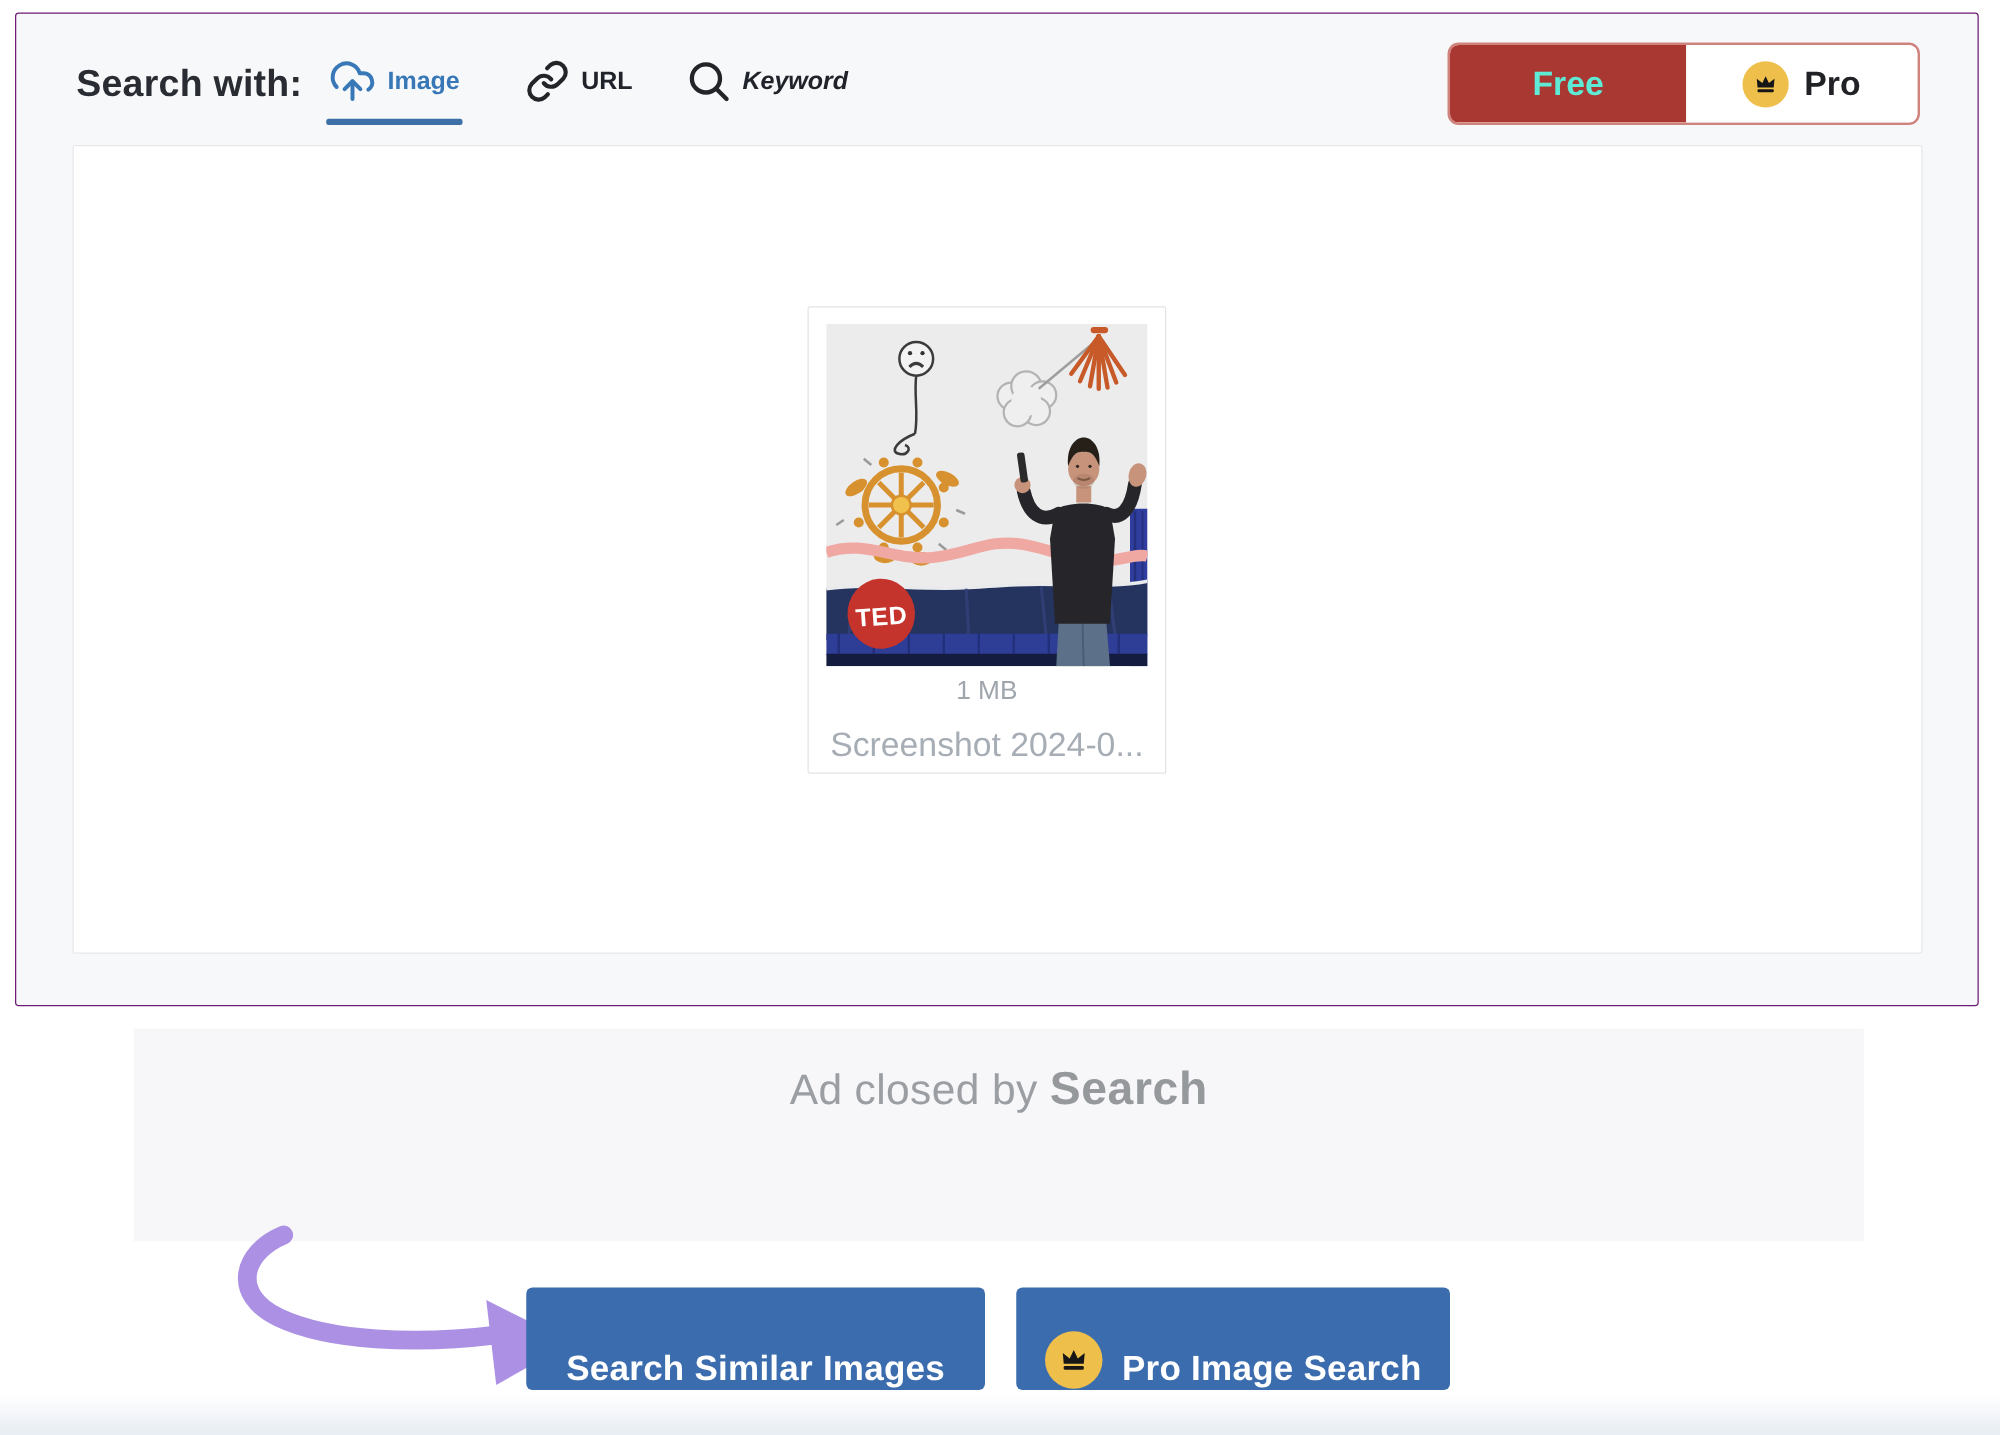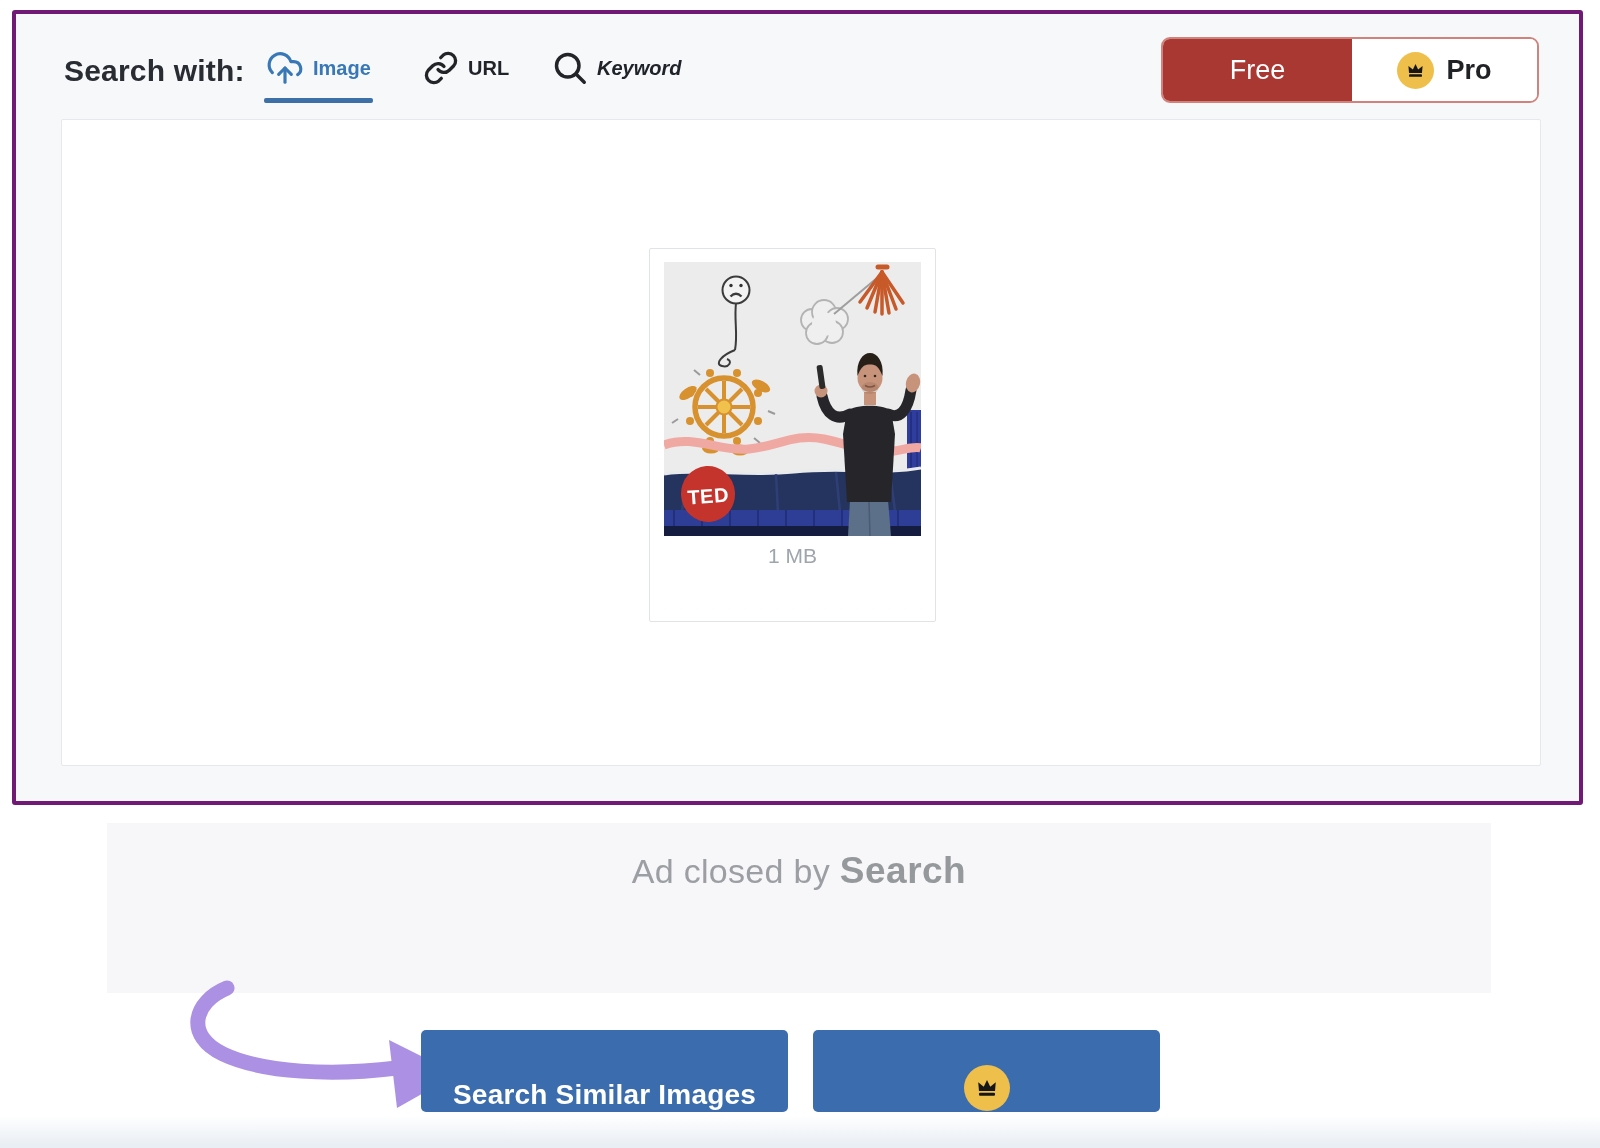--- a/index.html
+++ b/index.html
@@ -1,33 +1,33 @@
 <!DOCTYPE html>
 <html><head>
 <meta charset="utf-8">
 <style>
   html,body{margin:0;padding:0;background:#fff;}
   .page{position:relative;width:1600px;height:1148px;background:#fff;overflow:hidden;
         font-family:"Liberation Sans",sans-serif;}
   
   .panel{position:absolute;left:12px;top:10px;width:1571px;height:795px;background:#F7F8FA;
-         border:4px solid #701a75;border-radius:3px;box-sizing:border-box;}
+         border:1px solid #701a75;border-radius:3px;box-sizing:border-box;}
   .sw-label{position:absolute;left:48px;top:40px;font-size:30px;font-weight:700;color:#292C32;letter-spacing:.2px;}
   .tab{position:absolute;top:32px;height:44px;display:flex;align-items:center;gap:9px;cursor:pointer;}
   .tab-image{left:250px;}
   .tab-url{left:407px;}
   .tab-keyword{left:536px;font-style:italic;}
   .tlabel{font-size:20px;font-weight:600;color:#202329;}
   .tab-image .tlabel{color:#3878B6;}
   .ticon{display:flex;align-items:center;}
   .underline{position:absolute;left:-2px;right:-2px;top:52px;height:5px;background:#3C70A6;border-radius:2px;}
   .toggle{position:absolute;left:1145px;top:23px;width:378px;height:66px;border:2px solid #CF837C;
           border-radius:9px;overflow:hidden;display:flex;background:#fff;box-sizing:border-box;}
   .toggle button{border:none;margin:0;padding:0;font-family:inherit;cursor:pointer;}
-  .free{width:50.5%;background:#A93833;color:#ffffff;font-size:27px;font-weight:400;}
+  .free{width:50.5%;background:#A93833;color:#5eead4;font-size:27px;font-weight:700;}
   .pro{flex:1;background:#fff;display:flex;align-items:center;justify-content:center;gap:12px;
        font-size:27px;font-weight:600;color:#202226;}
   .crown{border-radius:50%;background:#EFBF4B;display:flex;align-items:center;justify-content:center;flex:none;}
   .crown.sm{width:37px;height:37px;}
   .crown.sm svg{width:21px;height:21px;}
   .crown.lg{width:46px;height:46px;}
   .crown.lg svg{width:26px;height:26px;}
   
   .dropzone{position:absolute;left:45px;top:105px;width:1480px;height:647px;background:#fff;
             border:1px solid #E7E8EB;border-radius:2px;box-sizing:border-box;}
@@ -215,20 +215,21 @@
               <ellipse cx="206" cy="116" rx="12.5" ry="14" fill="#C7937B"></ellipse>
               <path d="M193.5 114 C 192 99 199 91 206 91 C 213 91 220 99 218.5 114 C 215 105 212 102 206 102.5 C 200 102 197 105 193.5 114 Z" fill="#272019"></path>
               <ellipse cx="206" cy="126" rx="8.5" ry="6" fill="#8A6049" opacity=".25"></ellipse>
               <circle cx="201" cy="114" r="1.3" fill="#332821"></circle>
               <circle cx="211" cy="114" r="1.3" fill="#332821"></circle>
               <path d="M201 123.5 Q206 126.5 211 123.5" stroke="#7D5644" stroke-width="1.5" fill="none"></path>
             </g>
           </svg>
         </div>
         <div class="fsize">1 MB</div>
+        <div class="fname">Screenshot 2024-0...</div>
       </div>
     </div>
   </section>
 
   <div class="adbox">
     <div class="adtext">
       <span>Ad closed by</span>
       <span class="gbrand">Search</span>
     </div>
   </div>
@@ -242,16 +243,17 @@
     <span>Search Similar Images</span>
   </button>
 
   <button class="action b2">
     <span class="crown lg">
       <svg viewBox="0 0 24 24" fill="#161616">
         <path d="M4.6 14.8 L3.9 6.8 L9 10.8 L12 4.6 L15 10.8 L20.1 6.8 L19.4 14.8 Z"></path>
         <rect x="4.6" y="16.4" width="14.8" height="2.8" rx="1"></rect>
       </svg>
     </span>
+    <span>Pro Image Search</span>
   </button>
 
   <div class="footer-strip"></div>
 </div>
 
 </body></html>

